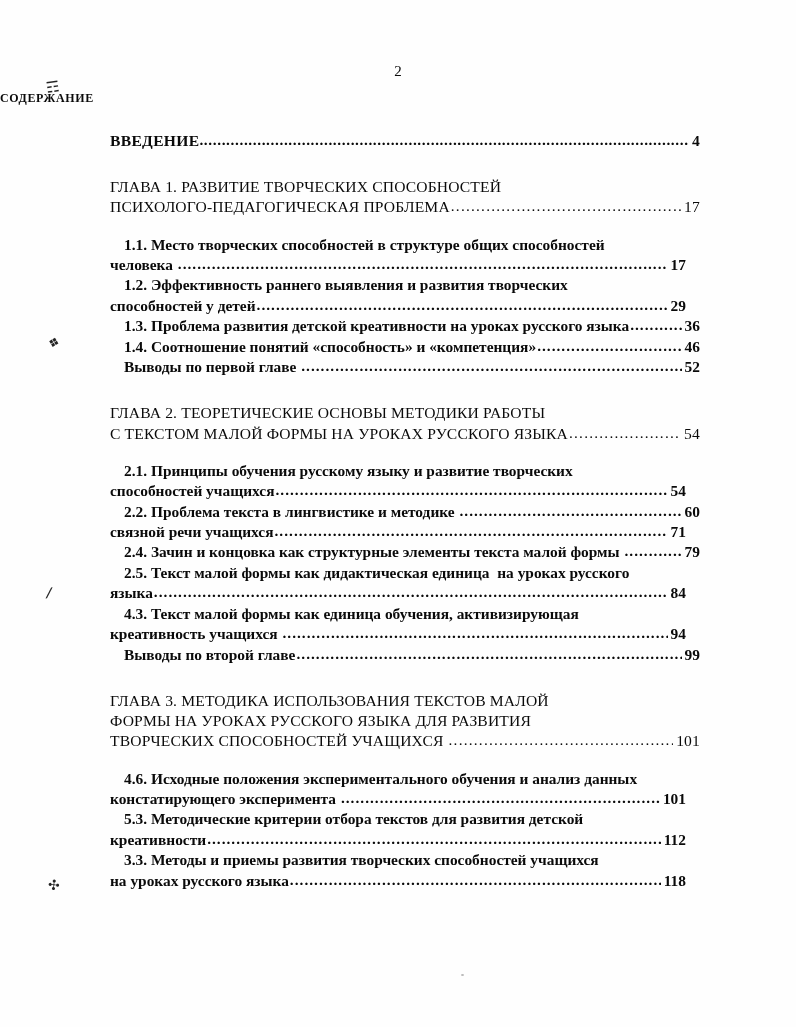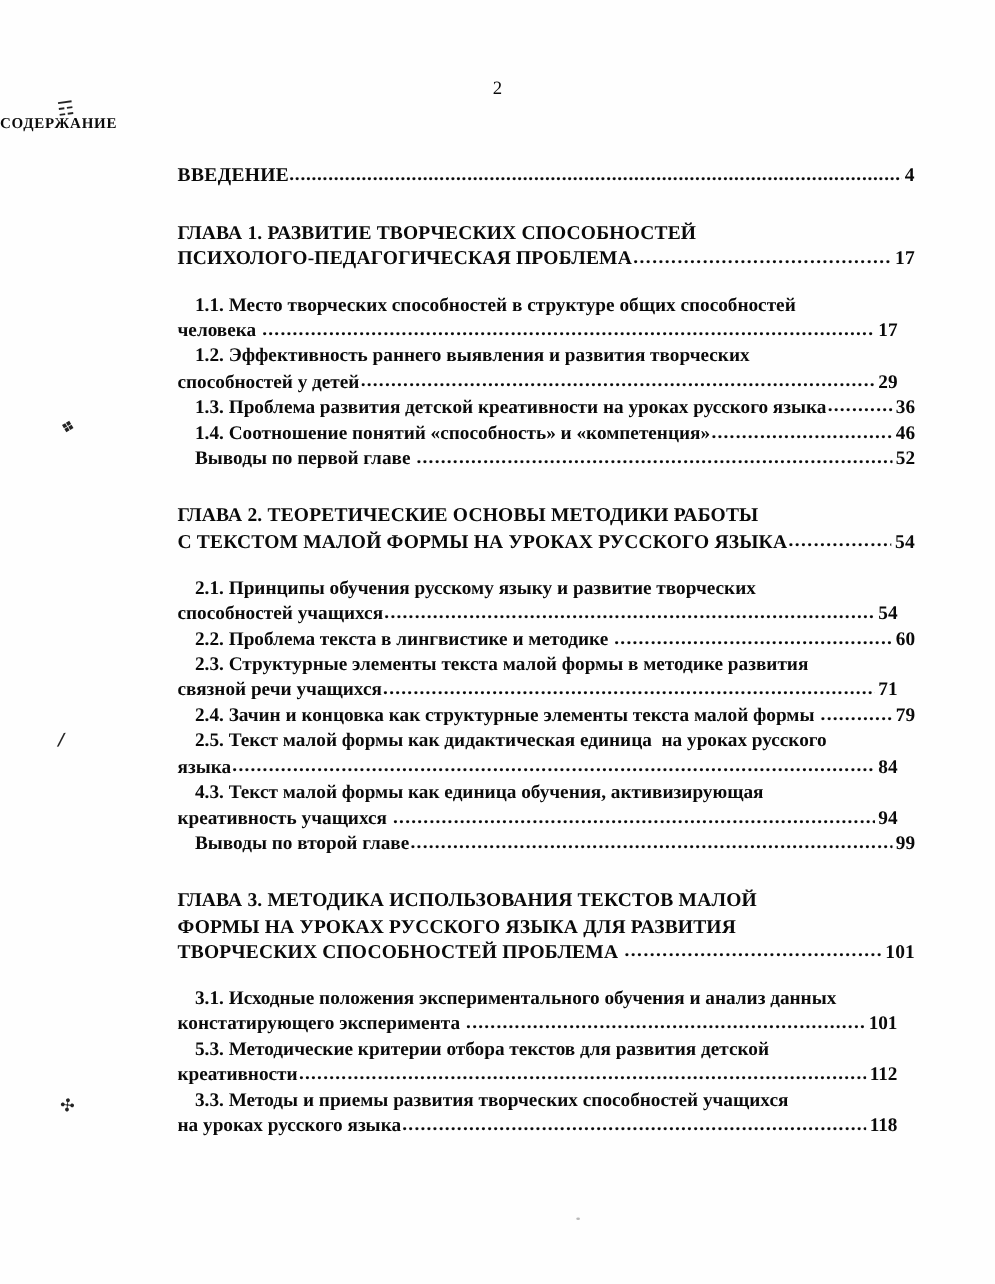--- a/index.html
+++ b/index.html
@@ -43,21 +43,21 @@
     font-size: 12px;
     font-weight: bold;
     letter-spacing: 0.6px;
     line-height: 20px;
   }
 
   
   .toc {
     position: absolute;
     top: 131px;
-    left: 142px;
+    left: 110px;
     width: 590px;
   }
 
   .entry {
     position: relative;
     font-size: 15.4px;
     line-height: 20.4px;
   }
 
   
@@ -86,21 +86,21 @@
     text-align: right;
     padding-left: 2px;
   }
   
   .line {
     white-space: pre-wrap;
   }
 
   
   .chapter {
-    font-weight: bold;
+    font-weight: normal;
     font-size: 15.6px;
     line-height: 20.2px;
     letter-spacing: 0.15px;
   }
   .chapter .row .leader { letter-spacing: 1.2px; }
 
   
   .front {
     font-weight: bold;
     font-size: 15.6px;
@@ -239,21 +239,20 @@
           </div>
         </div>
         <div>
           <div class="row">
             <span class="txt">2.2. Проблема текста в лингвистике и методике </span>
             <span class="leader">................................................................................................................................................................</span>
             <span class="pg">60</span>
           </div>
         </div>
         <div>
-          <div class="line">2.3. Структурные элементы текста малой формы в методике развития</div>
           <div class="row cont">
             <span class="txt">связной речи учащихся</span>
             <span class="leader">................................................................................................................................................................</span>
             <span class="pg">71</span>
           </div>
         </div>
         <div>
           <div class="row">
             <span class="txt">2.4. Зачин и концовка как структурные элементы текста малой формы </span>
             <span class="leader">................................................................................................................................................................</span>
@@ -282,29 +281,29 @@
             <span class="leader">................................................................................................................................................................</span>
             <span class="pg">99</span>
           </div>
         </div>
       </div>
       <div class="gap-lg"></div>
       <div class="entry chapter">
         <div class="line">ГЛАВА 3. МЕТОДИКА ИСПОЛЬЗОВАНИЯ ТЕКСТОВ МАЛОЙ</div>
         <div class="line">ФОРМЫ НА УРОКАХ РУССКОГО ЯЗЫКА ДЛЯ РАЗВИТИЯ</div>
         <div class="row">
-          <span class="txt">ТВОРЧЕСКИХ СПОСОБНОСТЕЙ ПРОБЛЕМА </span>
+          <span class="txt">ТВОРЧЕСКИХ СПОСОБНОСТЕЙ УЧАЩИХСЯ </span>
           <span class="leader">................................................................................................................................................................</span>
           <span class="pg">101</span>
         </div>
       </div>
       <div class="gap-md"></div>
       <div class="entry section">
         <div>
-          <div class="line">3.1. Исходные положения экспериментального обучения и анализ данных</div>
+          <div class="line">4.6. Исходные положения экспериментального обучения и анализ данных</div>
           <div class="row cont">
             <span class="txt">констатирующего эксперимента </span>
             <span class="leader">................................................................................................................................................................</span>
             <span class="pg">101</span>
           </div>
         </div>
         <div>
           <div class="line">5.3. Методические критерии отбора текстов для развития детской</div>
           <div class="row cont">
             <span class="txt">креативности</span>

